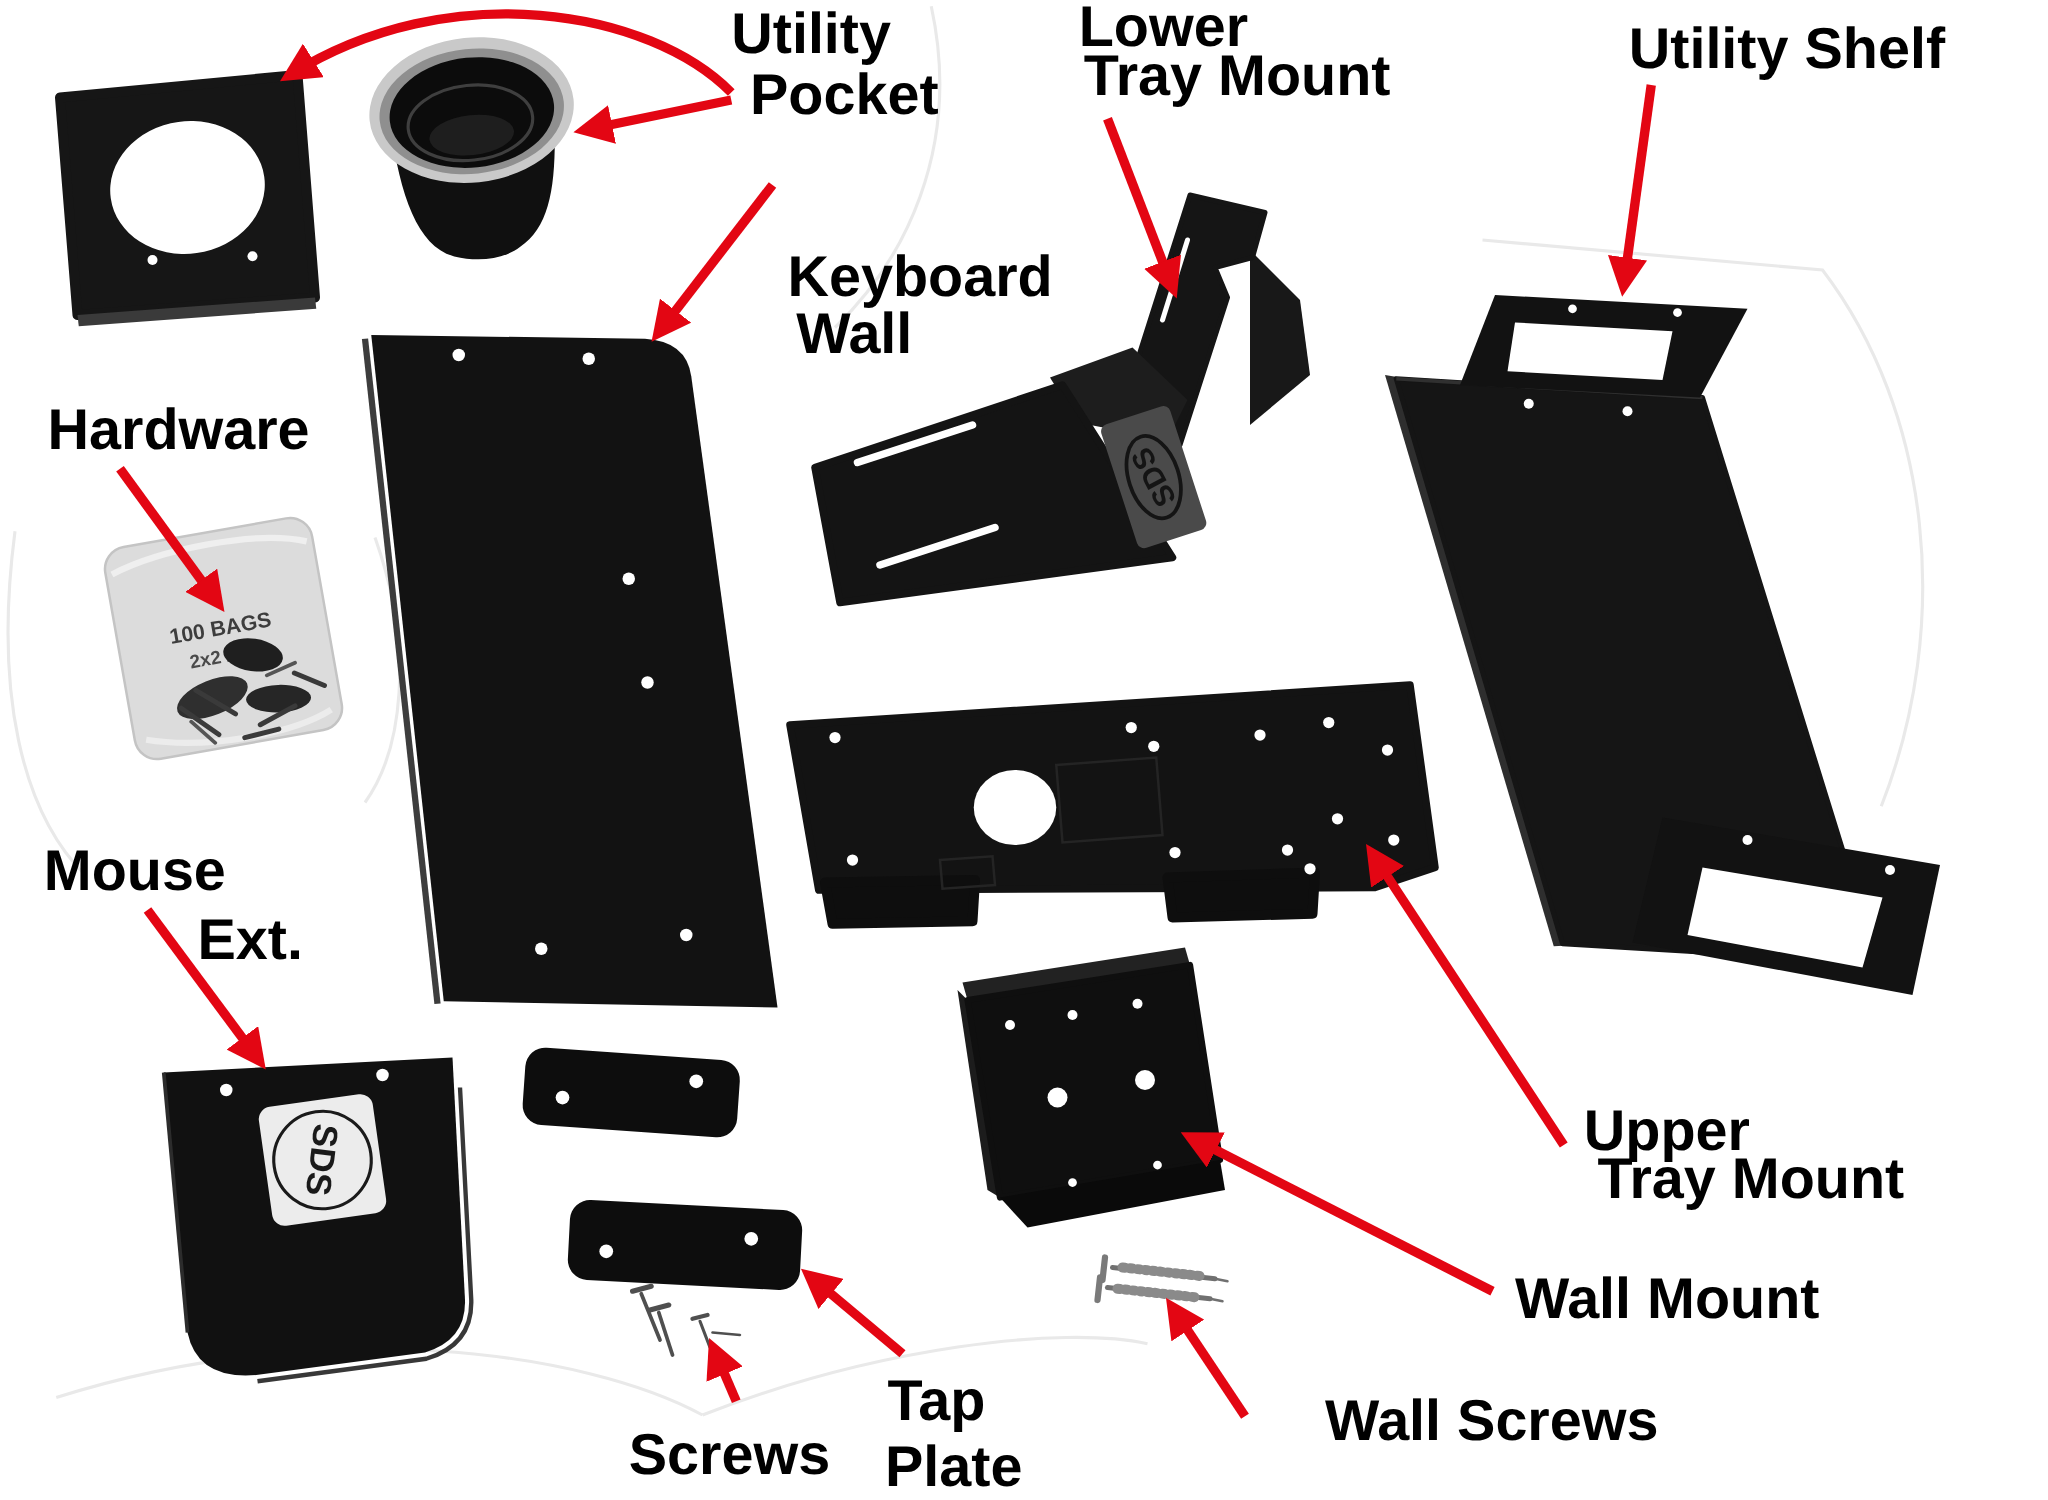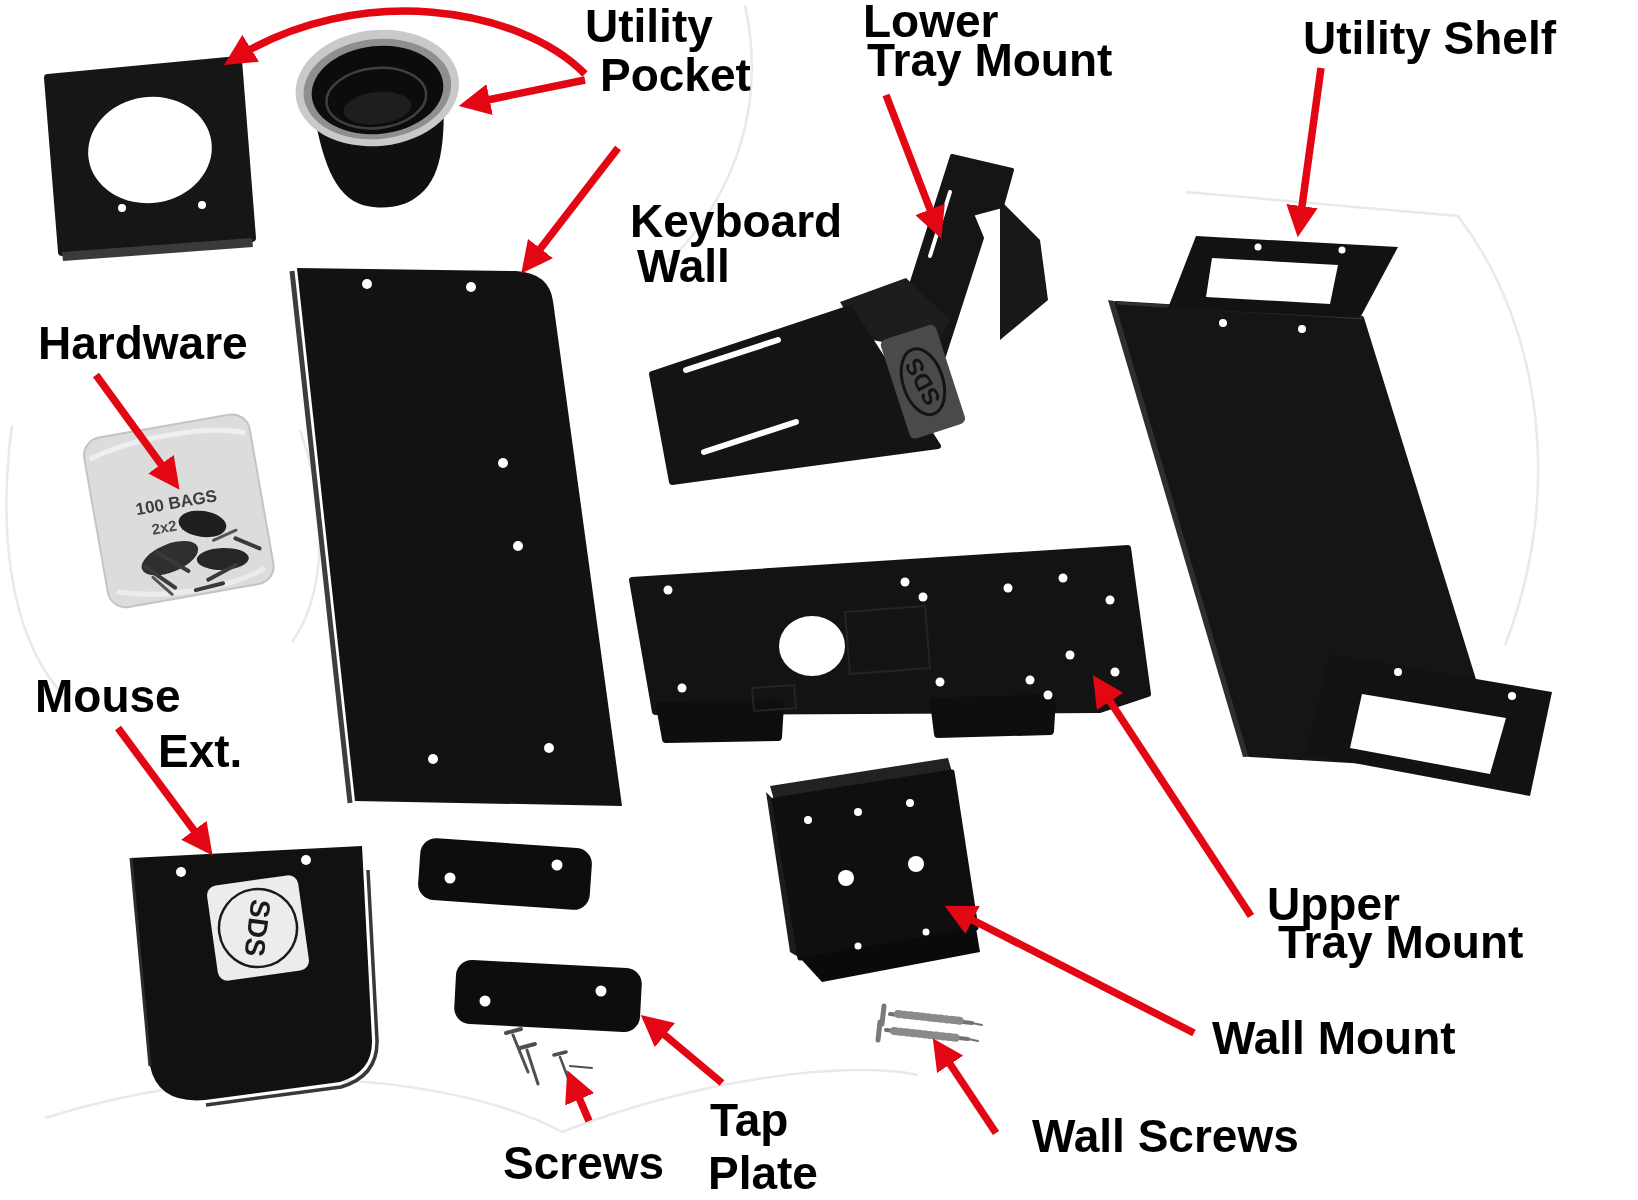--- a/index.html
+++ b/index.html
@@ -236,21 +236,21 @@
 
 <div class="lbl" style="left:1267px;top:885px;line-height:38px;">
   <div>Upper</div>
   <div style="margin-left:11px;">Tray Mount</div>
 </div>
 
 <div class="lbl" style="left:1212px;top:1011px;">
   <div>Wall Mount</div>
 </div>
 
-<div class="lbl" style="left:1032px;top:1109px;">
+<div class="lbl" style="left:1060px;top:1109px;">
   <div>Wall Screws</div>
 </div>
 
 <div class="lbl" style="left:503px;top:1136px;">
   <div>Screws</div>
 </div>
 
 <div class="lbl" style="left:708px;top:1094px;line-height:53px;">
   <div style="margin-left:2px;">Tap</div>
   <div>Plate</div>

